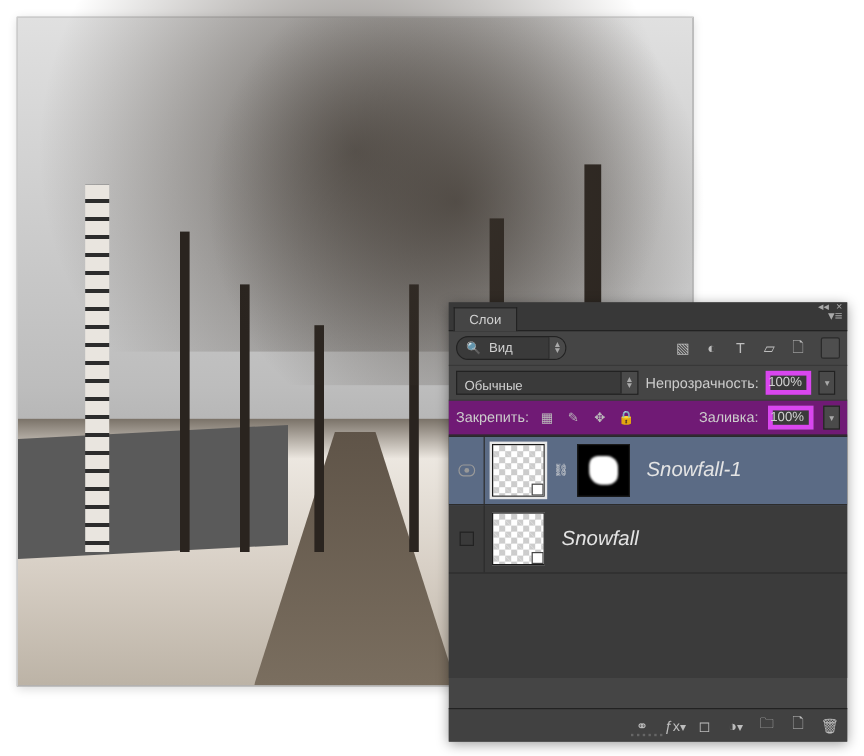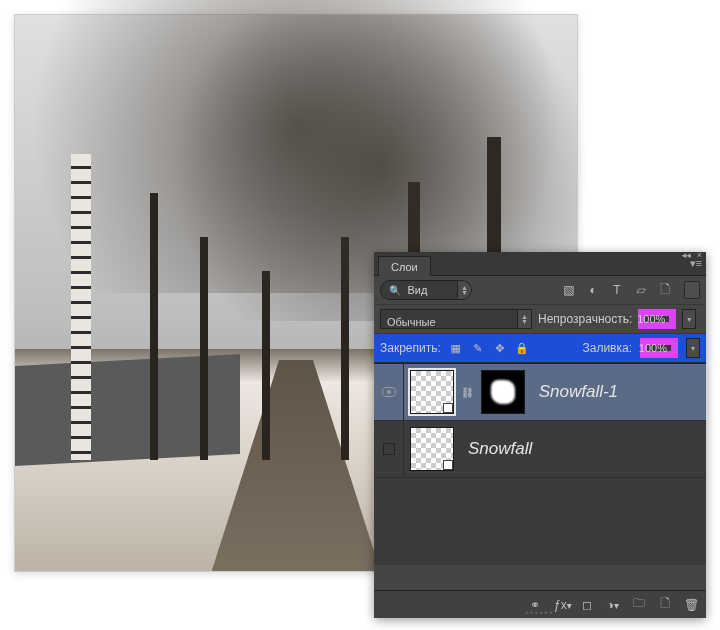--- a/index.html
+++ b/index.html
@@ -26,24 +26,24 @@
   .search span.glyph { font-size:10px; color:#bbb;}
   .pill-btn { width:16px; height:18px; background:#4e4e4e; border:1px solid #2a2a2a; border-radius:2px; }
   .spacer { flex:1;}
   .iconset { display:flex; gap:10px; padding-right:6px; color:#bdbdbd; align-items:center;}
   .iconset .ic { width:14px; height:14px; display:flex; align-items:center; justify-content:center; font-size:12px;}
 
   .select { height:20px; background:#3a3a3a; border:1px solid #222; display:flex; align-items:center; padding:0 6px; }
   .select.blend { flex:0 0 152px;align-items:flex-end; }
   .updown { width:14px; display:flex; flex-direction:column; align-items:center; font-size:7px; line-height:5px; color:#aaa; background:#4a4a4a; height:100%; justify-content:center; border-left:1px solid #222; margin-left:auto; margin-right:-6px; padding:0 3px;}
   .lbl { color:#ccc; font-size:12px; white-space:nowrap;}
-  .numbox { width:38px; height:20px; background:#3a3a3a; border:7px solid #d946ef; display:flex; align-items:center; justify-content:flex-end; padding:0 4px;}
+  .numbox { width:38px; height:20px; background:#3a3a3a; border:4px solid #d946ef; display:flex; align-items:center; justify-content:flex-end; padding:0 4px;}
   .drop { width:14px; height:20px; background:#4a4a4a; border:1px solid #222; display:flex; align-items:center; justify-content:center; font-size:8px; color:#aaa;}
 
-  .lockrow { padding:4px 6px; display:flex; align-items:center; gap:8px; border-bottom:1px solid #2a2a2a; background:#1d4ed8;}
+  .lockrow { padding:4px 6px; display:flex; align-items:center; gap:8px; border-bottom:1px solid #2a2a2a; background:#701a75;}
   .lock-icons { display:flex; gap:8px; align-items:center;}
   .lock-icons .ic { width:14px; height:14px; display:flex; align-items:center; justify-content:center; font-size:11px; color:#bbb;}
   .chk { width:12px; height:12px; border:1px solid #222; background:#3a3a3a; }
 
   .layers { background:#3b3b3b; height:202px; overflow:hidden; border-top:1px solid #222;}
   .layer-row { display:flex; align-items:center; border-bottom:1px solid #2c2c2c; min-height:56px;}
   .layer-row.sel { background:#5b6b85; }
   .vis-col { width:30px; display:flex; align-items:center; justify-content:center; height:56px; border-right:1px solid #2c2c2c;}
   .eye { width:14px; height:10px; border:1px solid #999; border-radius:60%/100%; position:relative; background:transparent;}
   .eye.on::after { content:""; position:absolute; left:50%; top:50%; width:4px; height:4px; background:#999; border-radius:50%; transform:translate(-50%,-50%);}

